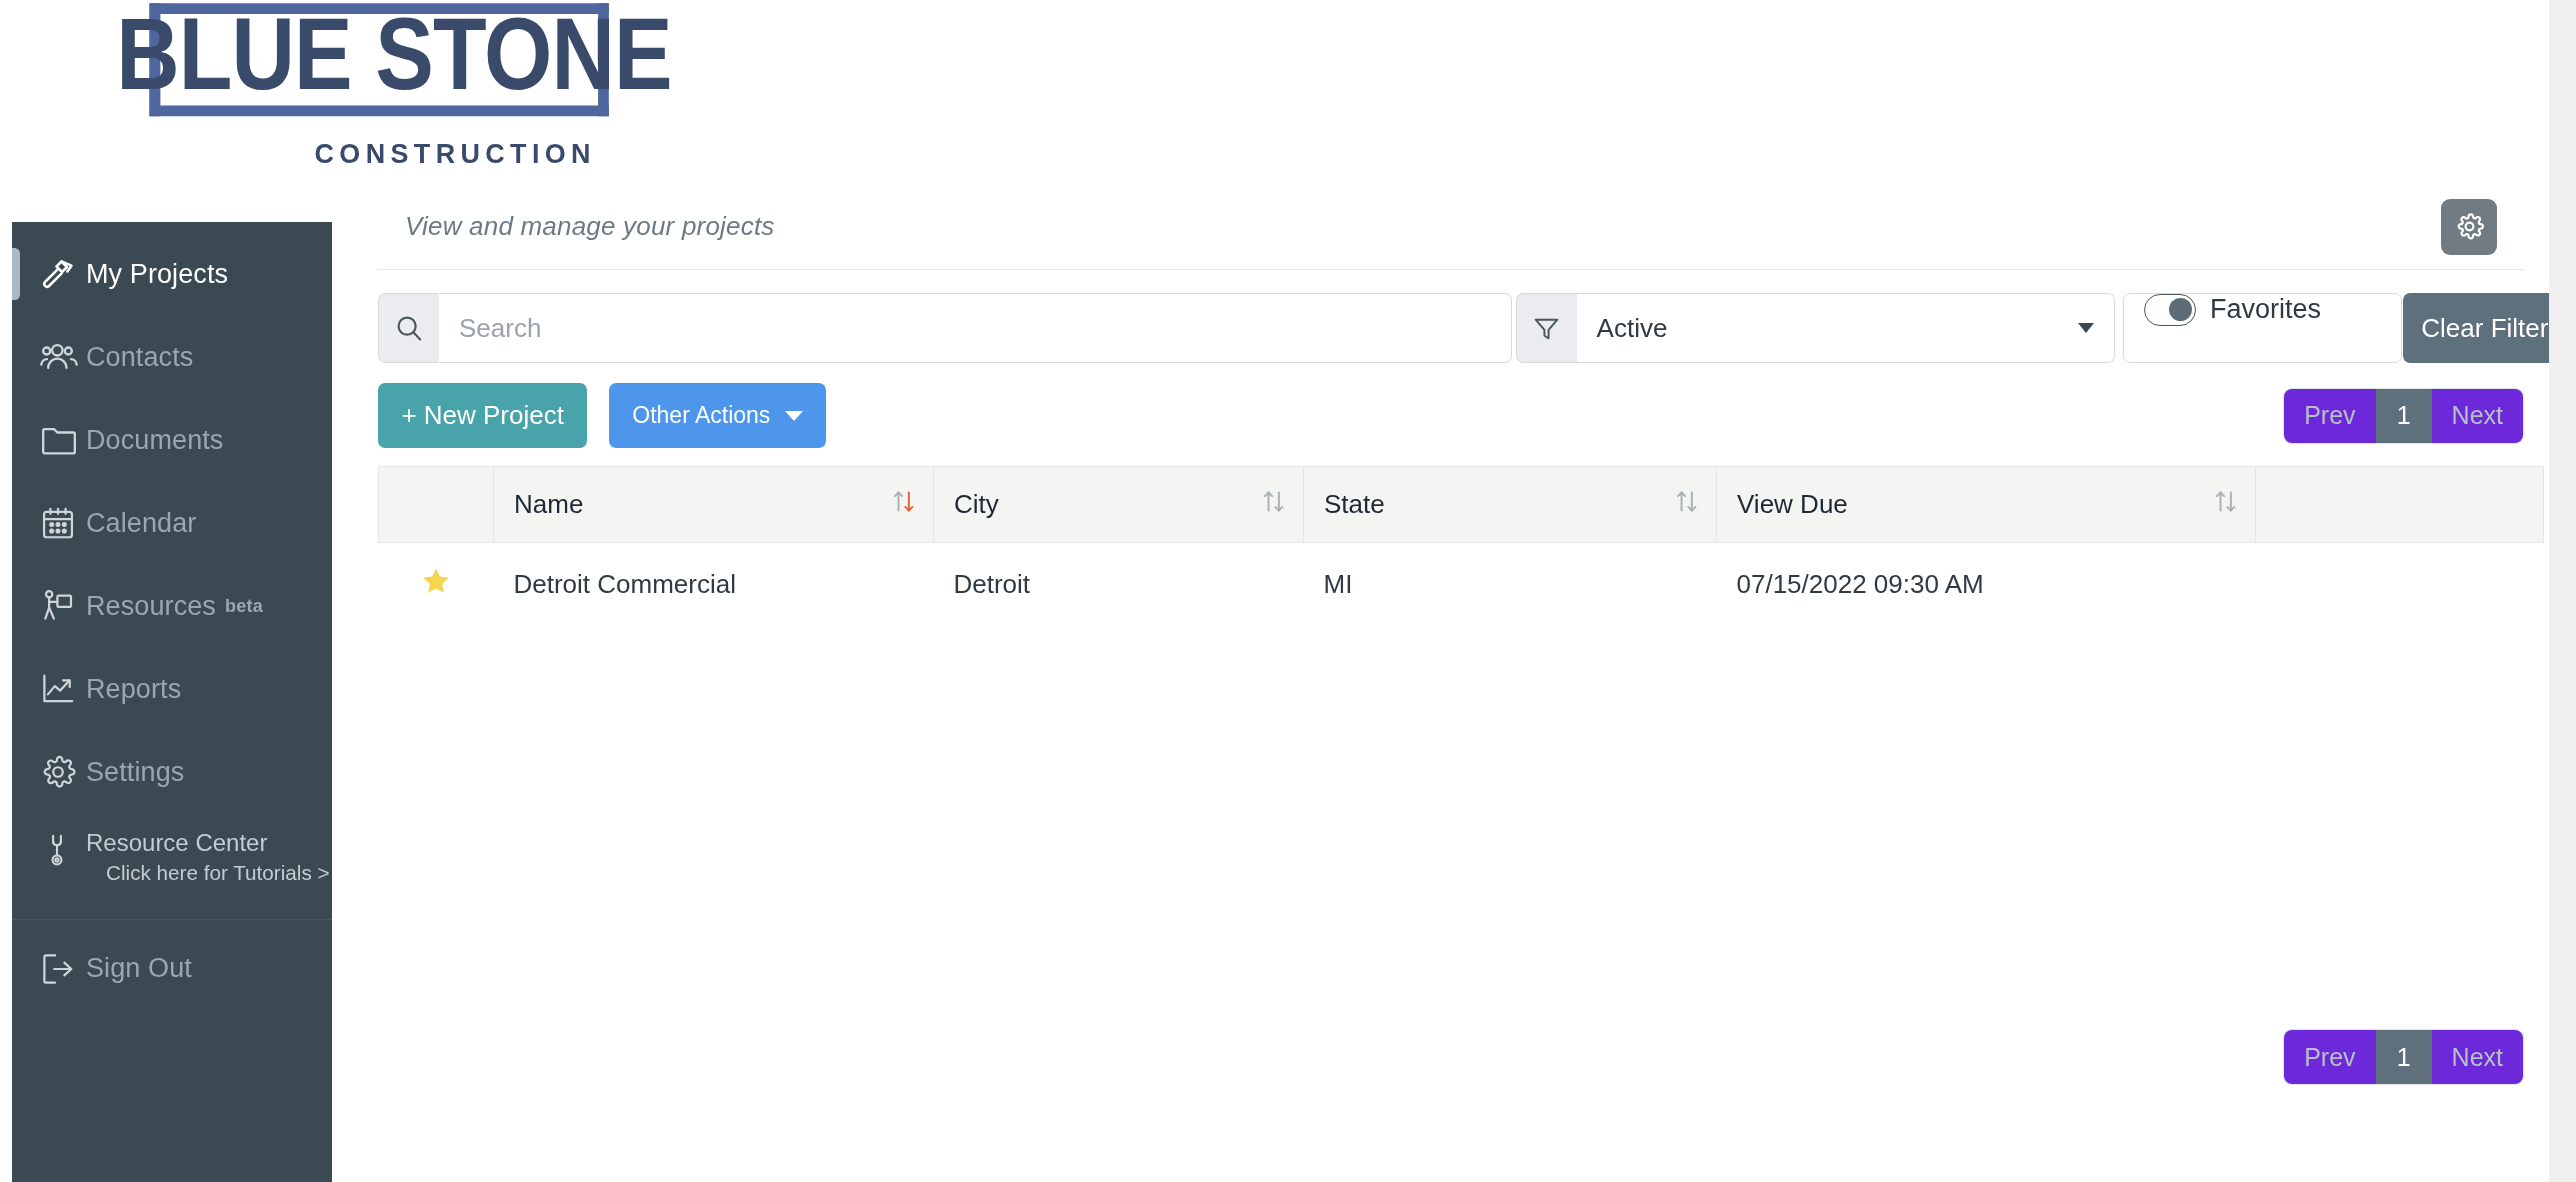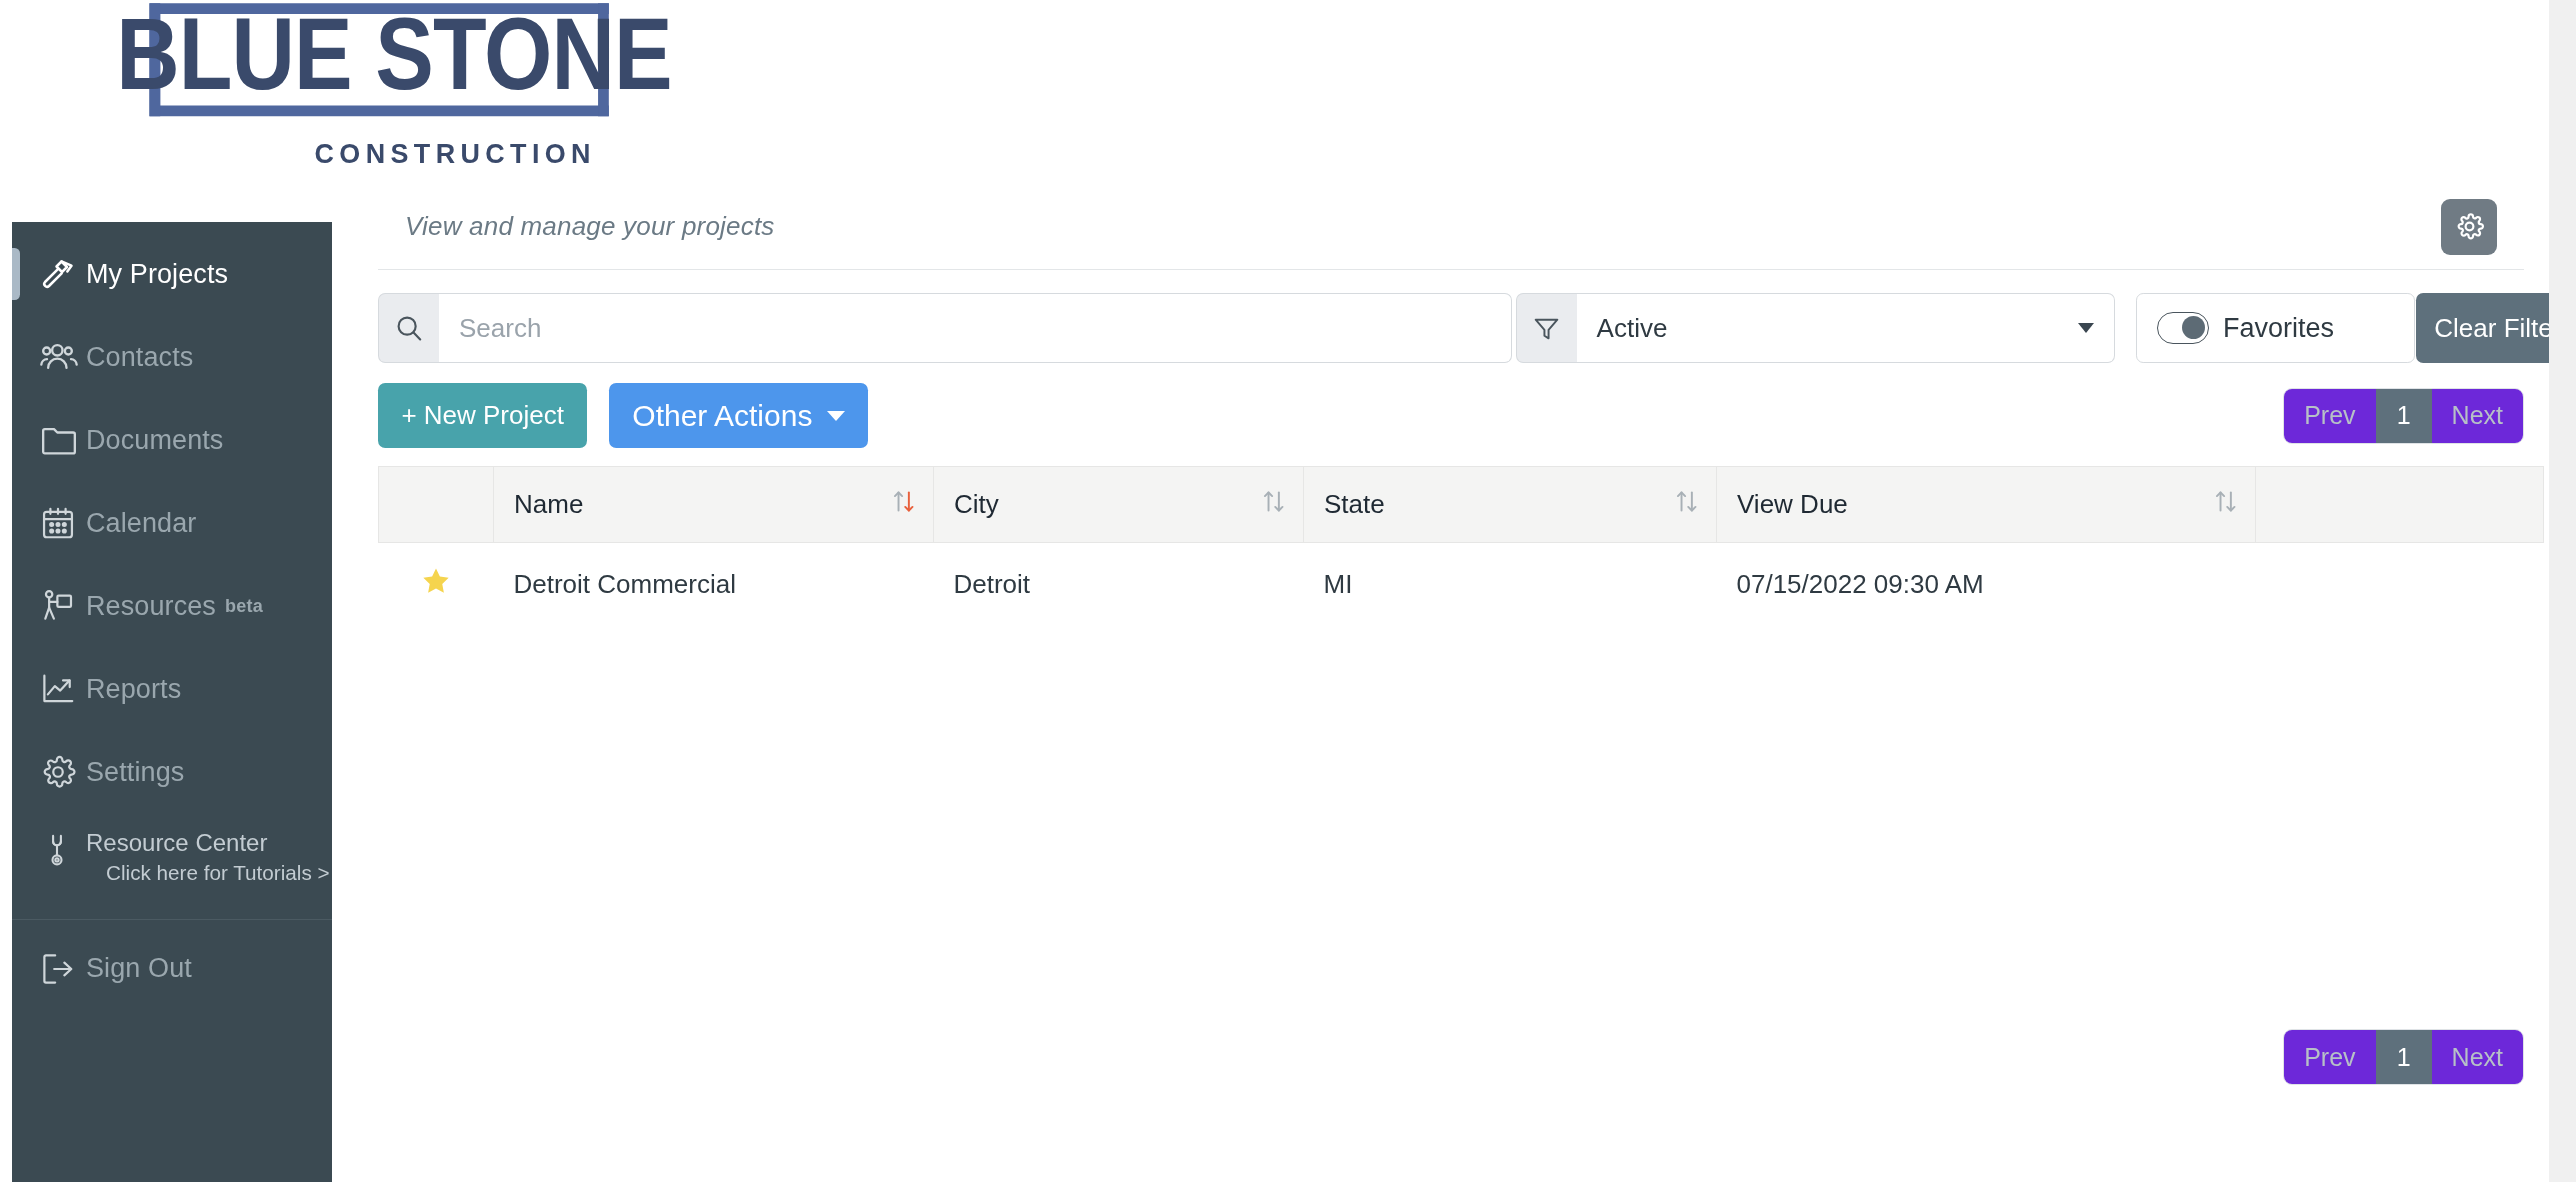--- a/index.html
+++ b/index.html
@@ -223,28 +223,27 @@
     right: 20px; top: 50%;
     transform: translateY(-50%);
     width: 0; height: 0;
     border-left: 8px solid transparent;
     border-right: 8px solid transparent;
     border-top: 10px solid #3a4650;
   }
 
   .fav-group {
     display: flex;
-    align-items: center;
     flex: 0 0 279px;
     height: 70px;
     border: 0.9px solid #d6dade;
     border-radius: 7.2px;
     background: #ffffff;
     padding-left: 20px;
-    margin-left: 21px;
+    margin-left: 8px;
     cursor: pointer;
   }
   .toggle {
     width: 52px; height: 32px;
     border-radius: 16px;
     background: #ffffff;
     border: 1.8px solid #4a555d;
     position: relative;
     flex: 0 0 52px;
   }
@@ -293,21 +292,21 @@
     gap: 7.2px;
   }
   .btn-other {
     height: 65px;
     padding: 0 23.4px;
     margin-left: 21.6px;
     background: #4d96ec;
     color: #ffffff;
     border: none;
     border-radius: 7.2px;
-    font-size: 30px;
+    font-size: 23px;
     font-family: inherit;
     cursor: pointer;
     display: flex;
     align-items: center;
     gap: 14.4px;
   }
   .btn-caret {
     width: 0; height: 0;
     border-left: 9px solid transparent;
     border-right: 9px solid transparent;

